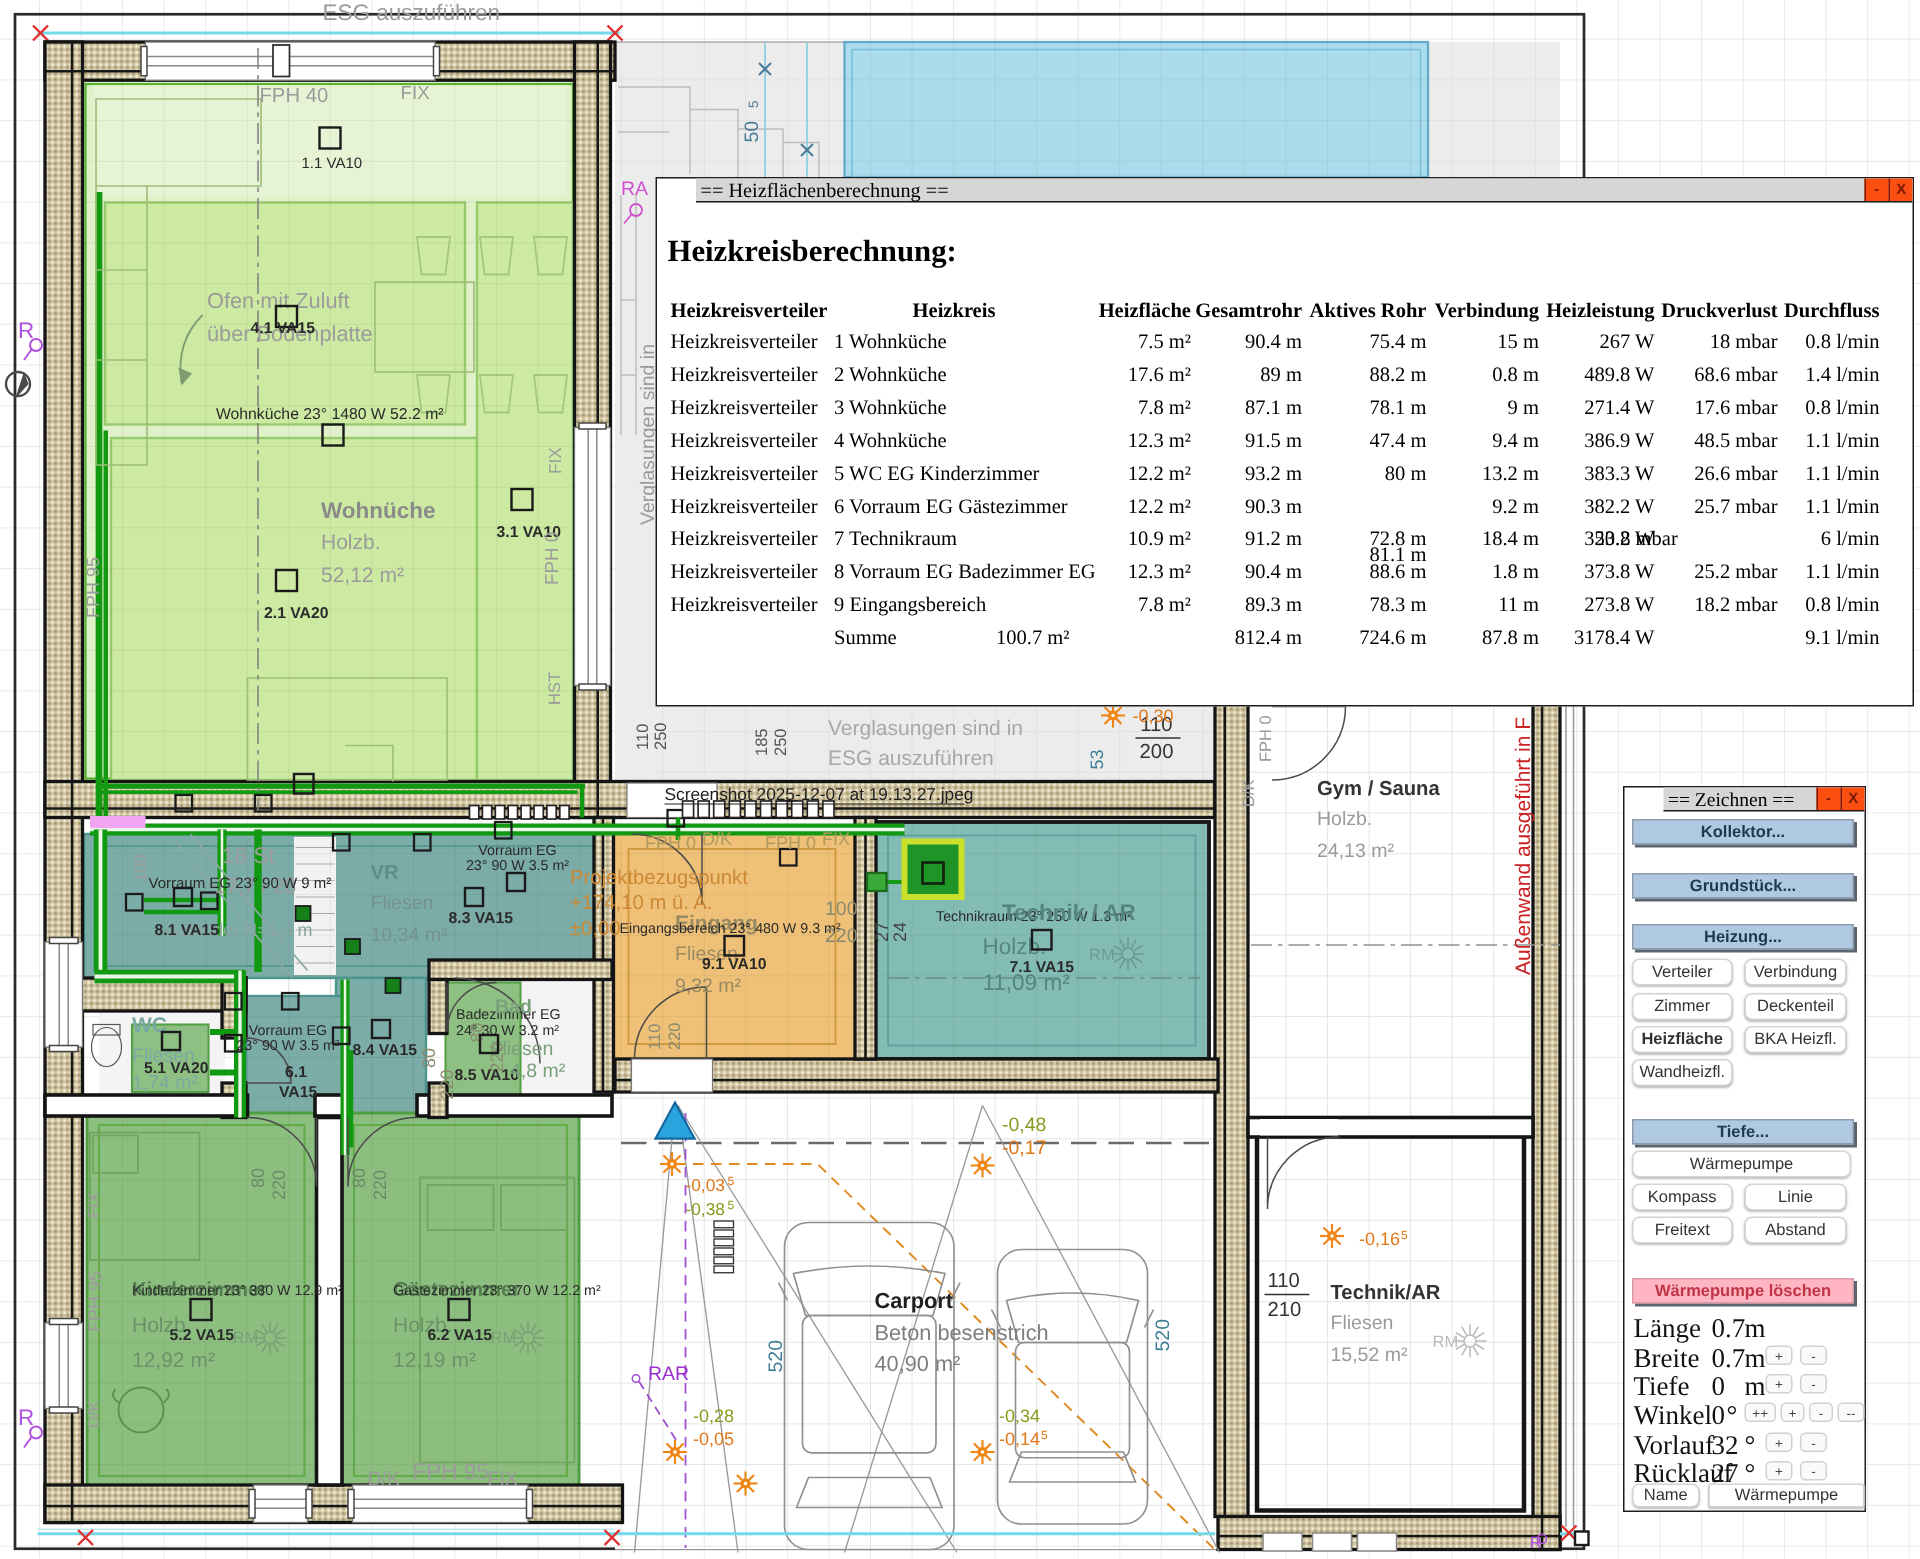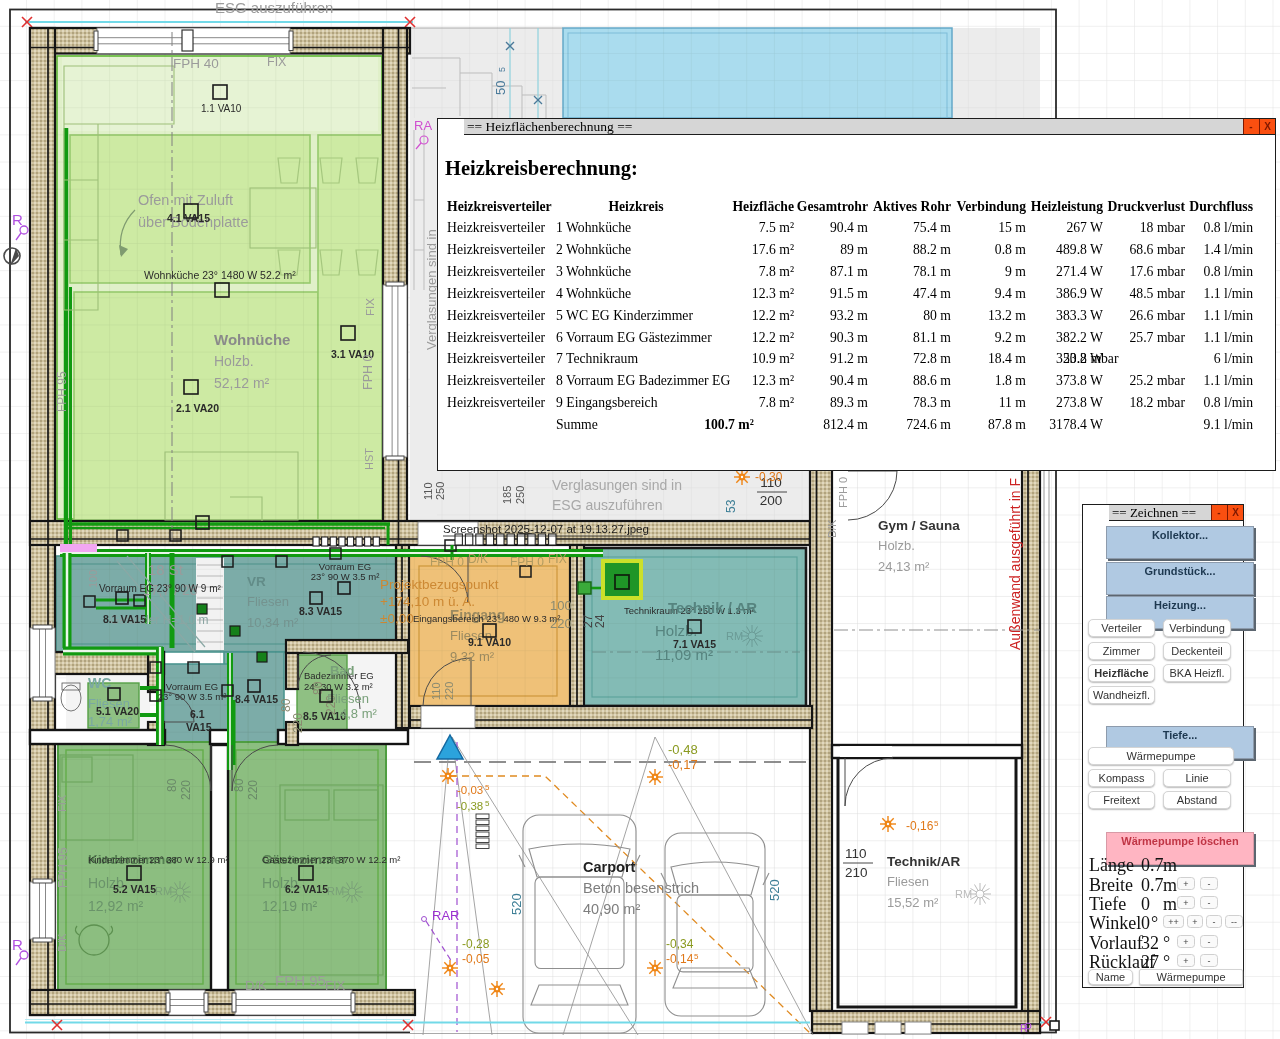--- a/index.html
+++ b/index.html
@@ -1,19 +1,19 @@
 <!DOCTYPE html>
 <html><head><meta charset="utf-8"><style>
 html,body{margin:0;padding:0;width:1280px;height:1039px;overflow:hidden;background:#fff;}
 *{box-sizing:border-box;}
 #plan{position:absolute;left:0;top:0;}
 .win{position:absolute;background:#fff;border:1.6px solid #1d1d1d;font-family:"Liberation Serif",serif;padding-left:26px;}
 .tbar{height:15.5px;background:#d6d6d6;border-bottom:1.6px solid #1d1d1d;position:relative;font-size:13.5px;line-height:15px;padding-left:3px;white-space:nowrap;}
 .tbtn{position:absolute;top:-0.5px;width:16px;height:15.5px;background:#fa4f10;border-left:1.5px solid #7e1800;color:#7e1800;text-align:center;font-size:10px;line-height:15px;font-weight:bold;font-family:"Liberation Sans",sans-serif;}
-.bluebtn{position:absolute;left:5px;width:148px;height:33px;background:#b0c9e2;border:1px solid #8d9bac;box-shadow:2px 2px 0 #5c6670;color:#1d3850;font:bold 11px "Liberation Sans",sans-serif;text-align:center;line-height:16px;margin-left:18px;}
+.bluebtn{position:absolute;left:5px;width:148px;height:17px;background:#b0c9e2;border:1px solid #8d9bac;box-shadow:2px 2px 0 #5c6670;color:#1d3850;font:bold 11px "Liberation Sans",sans-serif;text-align:center;line-height:16px;}
 .wbtn{position:absolute;height:18px;background:#fff;border:1px solid #d4d4d4;border-radius:5px;box-shadow:0 1px 1.5px #bbb;color:#333;font:11px "Liberation Sans",sans-serif;text-align:center;line-height:17px;}
 .sbtn{position:absolute;height:13px;background:#fafafa;border:1px solid #d0d0d0;border-radius:3.5px;color:#444;font:9px "Liberation Sans",sans-serif;text-align:center;line-height:12px;}
 .prow{position:absolute;left:6px;font-family:"Liberation Serif",serif;font-size:18px;color:#111;white-space:nowrap;}
 </style></head><body>
 <svg id="plan" width="1280" height="1039" viewBox="0 0 1280 1039">
 <defs>
 <pattern id="hatch" width="4" height="4" patternUnits="userSpaceOnUse">
         <rect width="4" height="4" fill="#cfc3a0"></rect>
         <circle cx="1" cy="1" r="0.9" fill="#a2946e"></circle>
         <circle cx="3" cy="3" r="0.8" fill="#f8f4e4"></circle>
@@ -723,21 +723,21 @@
 <span style="position:absolute;left:458px;width:130px;text-align:right;">13.2 m</span>
 <span style="position:absolute;left:535px;width:130px;text-align:right;">383.3 W</span>
 <span style="position:absolute;left:617px;width:130px;text-align:right;">26.6 mbar</span>
 <span style="position:absolute;left:685px;width:130px;text-align:right;">1.1 l/min</span>
 </div>
 <div style="position:absolute;left:0;top:210.50000000000003px;width:839px;font-size:13.7px;">
 <span style="position:absolute;left:9px;">Heizkreisverteiler</span>
 <span style="position:absolute;left:118px;">6 Vorraum EG Gästezimmer</span>
 <span style="position:absolute;left:226px;width:130px;text-align:right;">12.2 m²</span>
 <span style="position:absolute;left:300px;width:130px;text-align:right;">90.3 m</span>
-<span style="position:absolute;left:383px;width:130px;text-align:right;">81.1 m</span>
+<span style="position:absolute;left:383px;width:130px;text-align:right;margin-top:32px;">81.1 m</span>
 <span style="position:absolute;left:458px;width:130px;text-align:right;">9.2 m</span>
 <span style="position:absolute;left:535px;width:130px;text-align:right;">382.2 W</span>
 <span style="position:absolute;left:617px;width:130px;text-align:right;">25.7 mbar</span>
 <span style="position:absolute;left:685px;width:130px;text-align:right;">1.1 l/min</span>
 </div>
 <div style="position:absolute;left:0;top:232.40000000000003px;width:839px;font-size:13.7px;">
 <span style="position:absolute;left:9px;">Heizkreisverteiler</span>
 <span style="position:absolute;left:118px;">7 Technikraum</span>
 <span style="position:absolute;left:226px;width:130px;text-align:right;">10.9 m²</span>
 <span style="position:absolute;left:300px;width:130px;text-align:right;">91.2 m</span>
@@ -764,29 +764,29 @@
 <span style="position:absolute;left:226px;width:130px;text-align:right;">7.8 m²</span>
 <span style="position:absolute;left:300px;width:130px;text-align:right;">89.3 m</span>
 <span style="position:absolute;left:383px;width:130px;text-align:right;">78.3 m</span>
 <span style="position:absolute;left:458px;width:130px;text-align:right;">11 m</span>
 <span style="position:absolute;left:535px;width:130px;text-align:right;">273.8 W</span>
 <span style="position:absolute;left:617px;width:130px;text-align:right;">18.2 mbar</span>
 <span style="position:absolute;left:685px;width:130px;text-align:right;">0.8 l/min</span>
 </div>
 <div style="position:absolute;left:0;top:298.1px;width:839px;font-size:13.7px;">
 <span style="position:absolute;left:118px;">Summe</span>
-<span style="position:absolute;left:226px;width:130px;text-align:center;font-weight:bold;">100.7 m²</span>
+<span style="position:absolute;left:226px;width:130px;text-align:left;">100.7 m²</span>
 <span style="position:absolute;left:300px;width:130px;text-align:right;">812.4 m</span>
 <span style="position:absolute;left:383px;width:130px;text-align:right;">724.6 m</span>
 <span style="position:absolute;left:458px;width:130px;text-align:right;">87.8 m</span>
 <span style="position:absolute;left:535px;width:130px;text-align:right;">3178.4 W</span>
 <span style="position:absolute;left:685px;width:130px;text-align:right;">9.1 l/min</span>
 </div>
 </div>
-<div class="win" style="left:1082px;top:504px;width:162px;height:484px;">
+<div class="win" style="left:1082px;top:524px;width:162px;height:484px;">
 <div class="tbar" style="font-size:13px;">== Zeichnen ==<div class="tbtn" style="right:16.5px;">-</div><div class="tbtn" style="right:0;">X</div></div>
 <div class="bluebtn" style="top:21px;">Kollektor...</div>
 <div class="bluebtn" style="top:57px;">Grundstück...</div>
 <div class="bluebtn" style="top:91px;">Heizung...</div>
 <div class="wbtn" style="top:114px;left:5px;width:67px;">Verteiler</div>
 <div class="wbtn" style="top:114px;left:80px;width:68px;">Verbindung</div>
 <div class="wbtn" style="top:137px;left:5px;width:67px;">Zimmer</div>
 <div class="wbtn" style="top:137px;left:80px;width:68px;">Deckenteil</div>
 <div class="wbtn" style="top:159px;left:5px;width:67px;font-weight:bold;">Heizfläche</div>
 <div class="wbtn" style="top:159px;left:80px;width:68px;">BKA Heizfl.</div>

